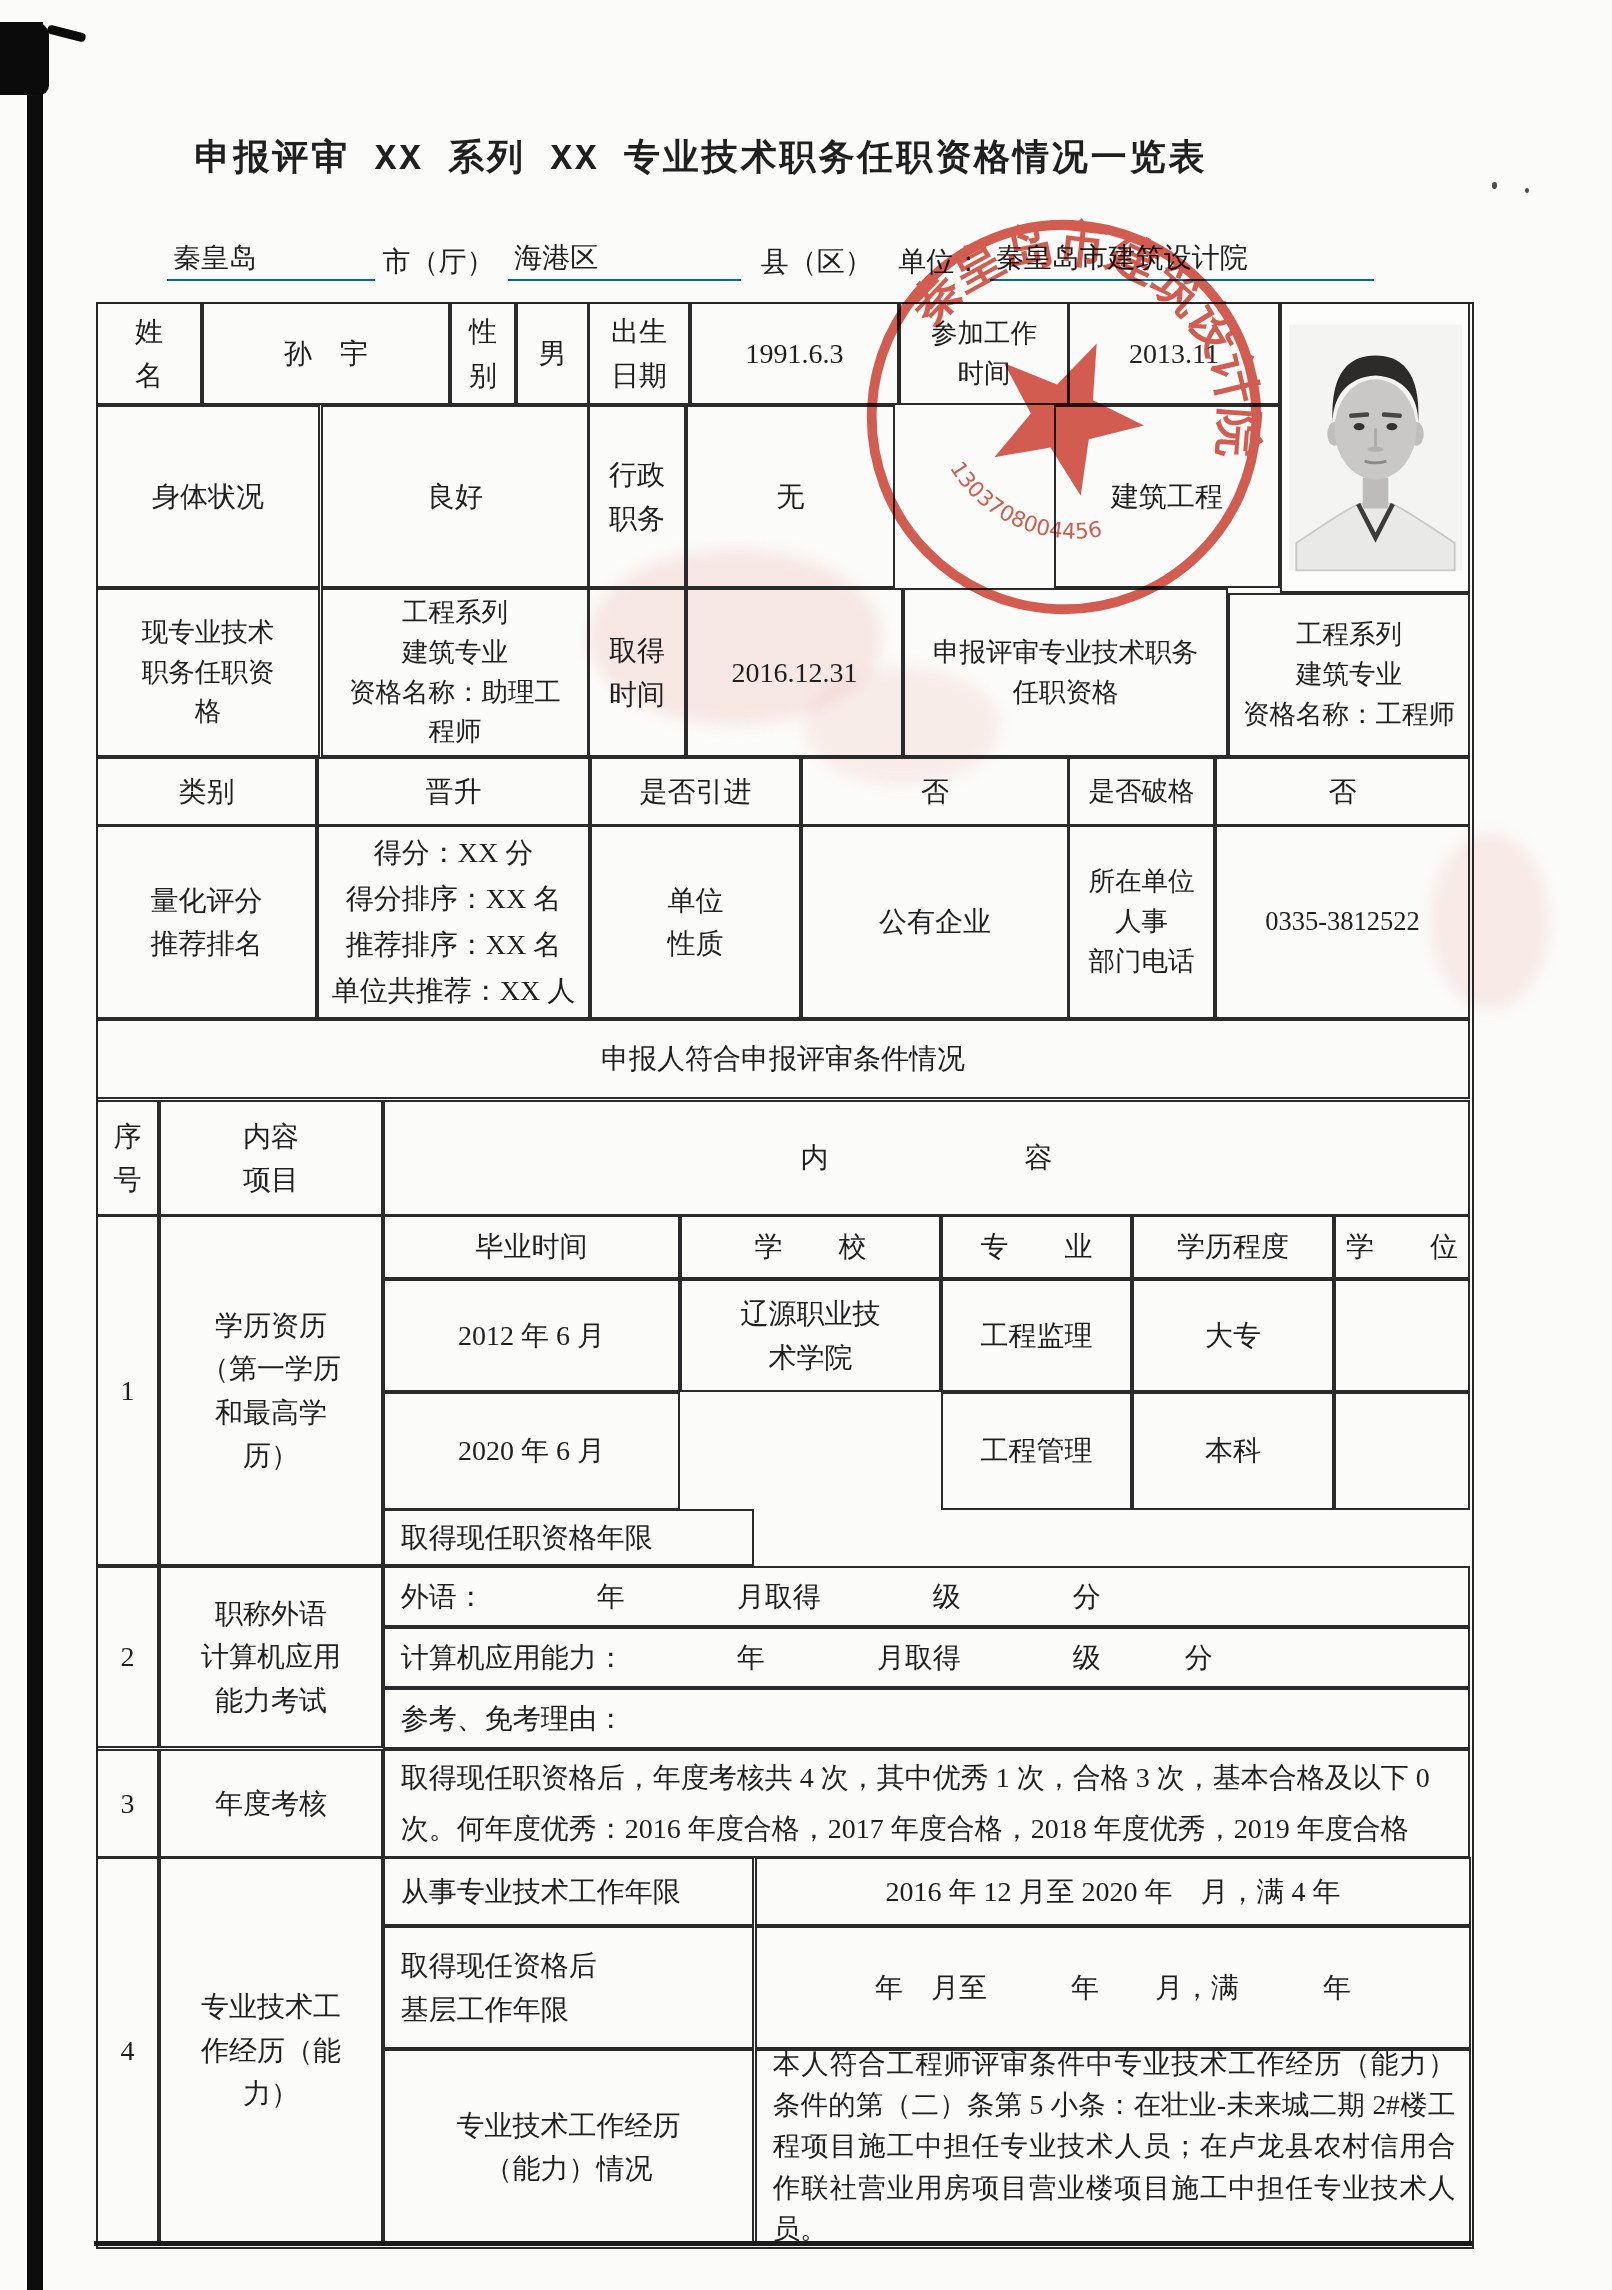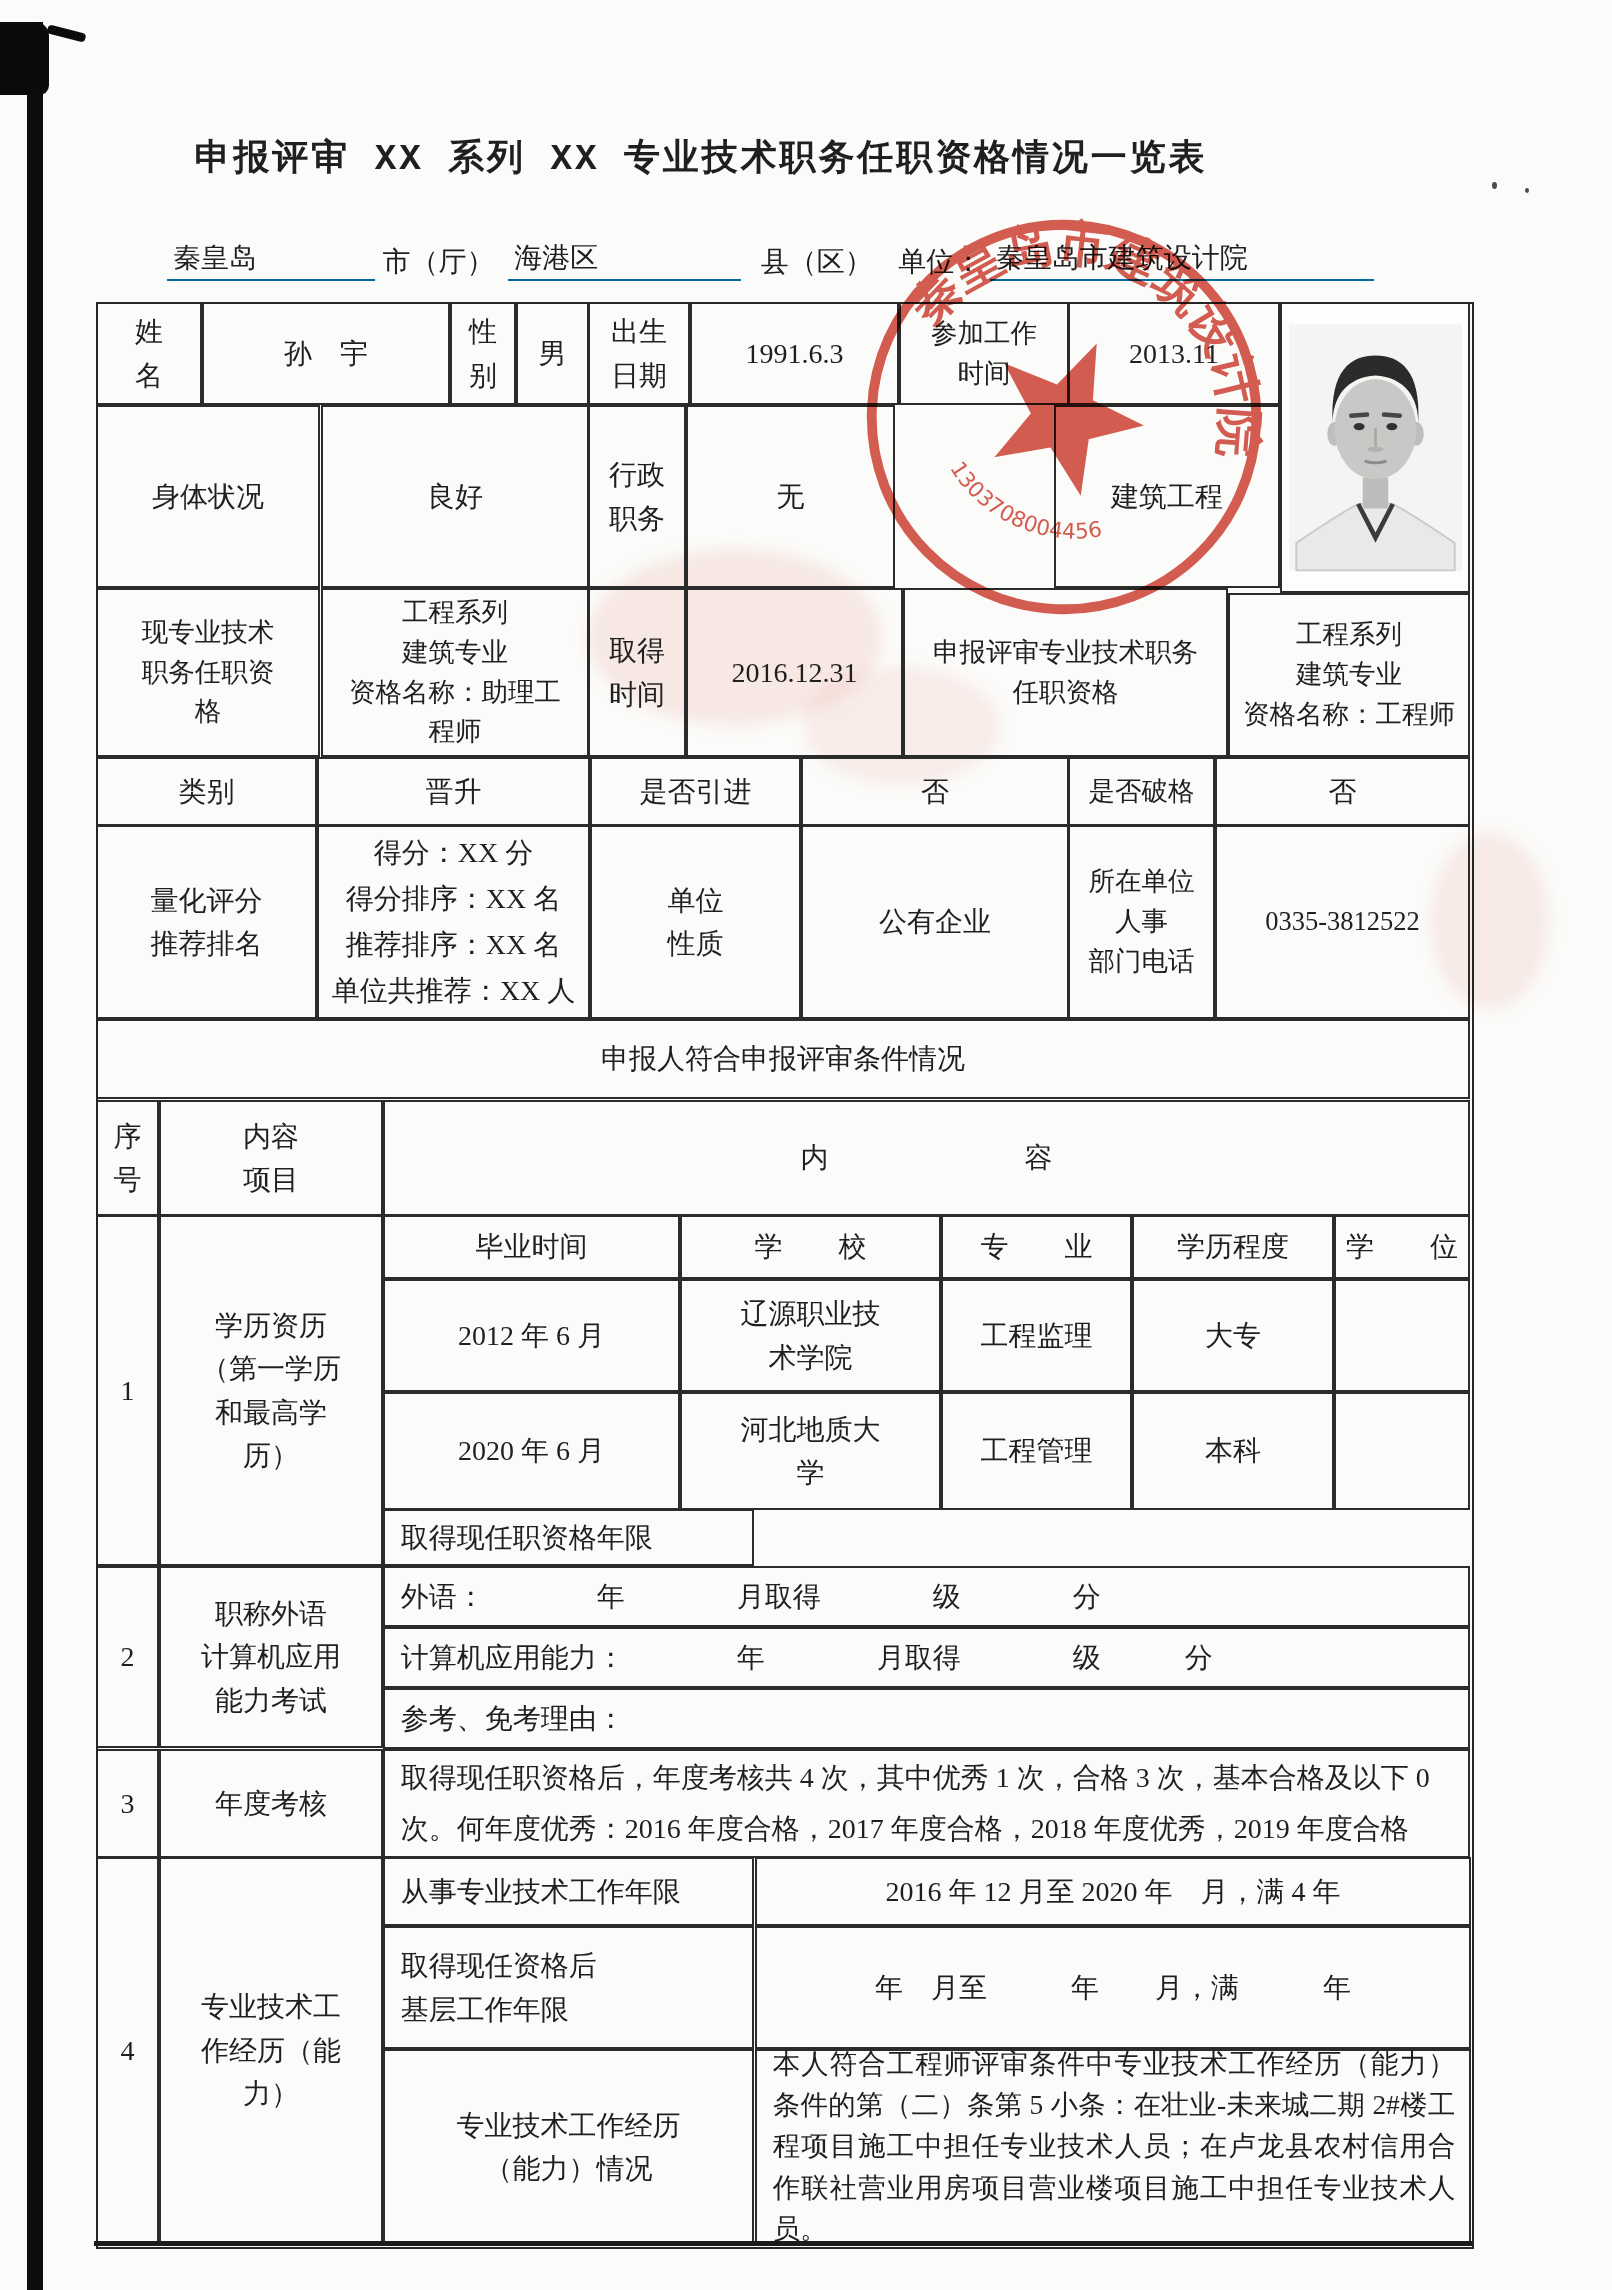--- a/index.html
+++ b/index.html
@@ -156,22 +156,20 @@
   <div class="c" style="left:1334px;top:1215px;width:136px;height:64px;">学　　位</div>
 
   <div class="c" style="left:383px;top:1279px;width:297px;height:113px;">2012 年 6 月</div>
   <div class="c" style="left:680px;top:1279px;width:261px;height:113px;">辽源职业技
 术学院</div>
   <div class="c" style="left:941px;top:1279px;width:191px;height:113px;">工程监理</div>
   <div class="c" style="left:1132px;top:1279px;width:202px;height:113px;">大专</div>
   <div class="c" style="left:1334px;top:1279px;width:136px;height:113px;"></div>
 
   <div class="c" style="left:383px;top:1392px;width:297px;height:118px;">2020 年 6 月</div>
-  <div class="c" style="left:680px;top:1392px;width:261px;height:118px;">河北地质大
-学</div>
   <div class="c" style="left:941px;top:1392px;width:191px;height:118px;">工程管理</div>
   <div class="c" style="left:1132px;top:1392px;width:202px;height:118px;">本科</div>
   <div class="c" style="left:1334px;top:1392px;width:136px;height:118px;"></div>
 
   <div class="c l" style="left:383px;top:1509px;width:371px;height:57px;">取得现任职资格年限</div>
 
   <div class="c" style="left:96px;top:1566px;width:63px;height:182px;">2</div>
   <div class="c" style="left:159px;top:1566px;width:224px;height:182px;">职称外语
 计算机应用
 能力考试</div>

